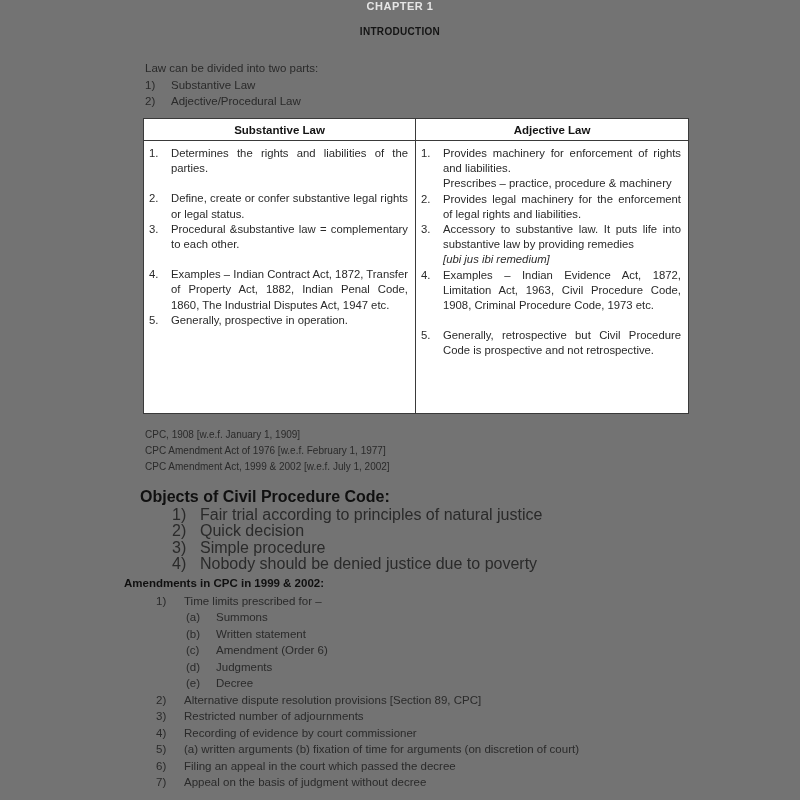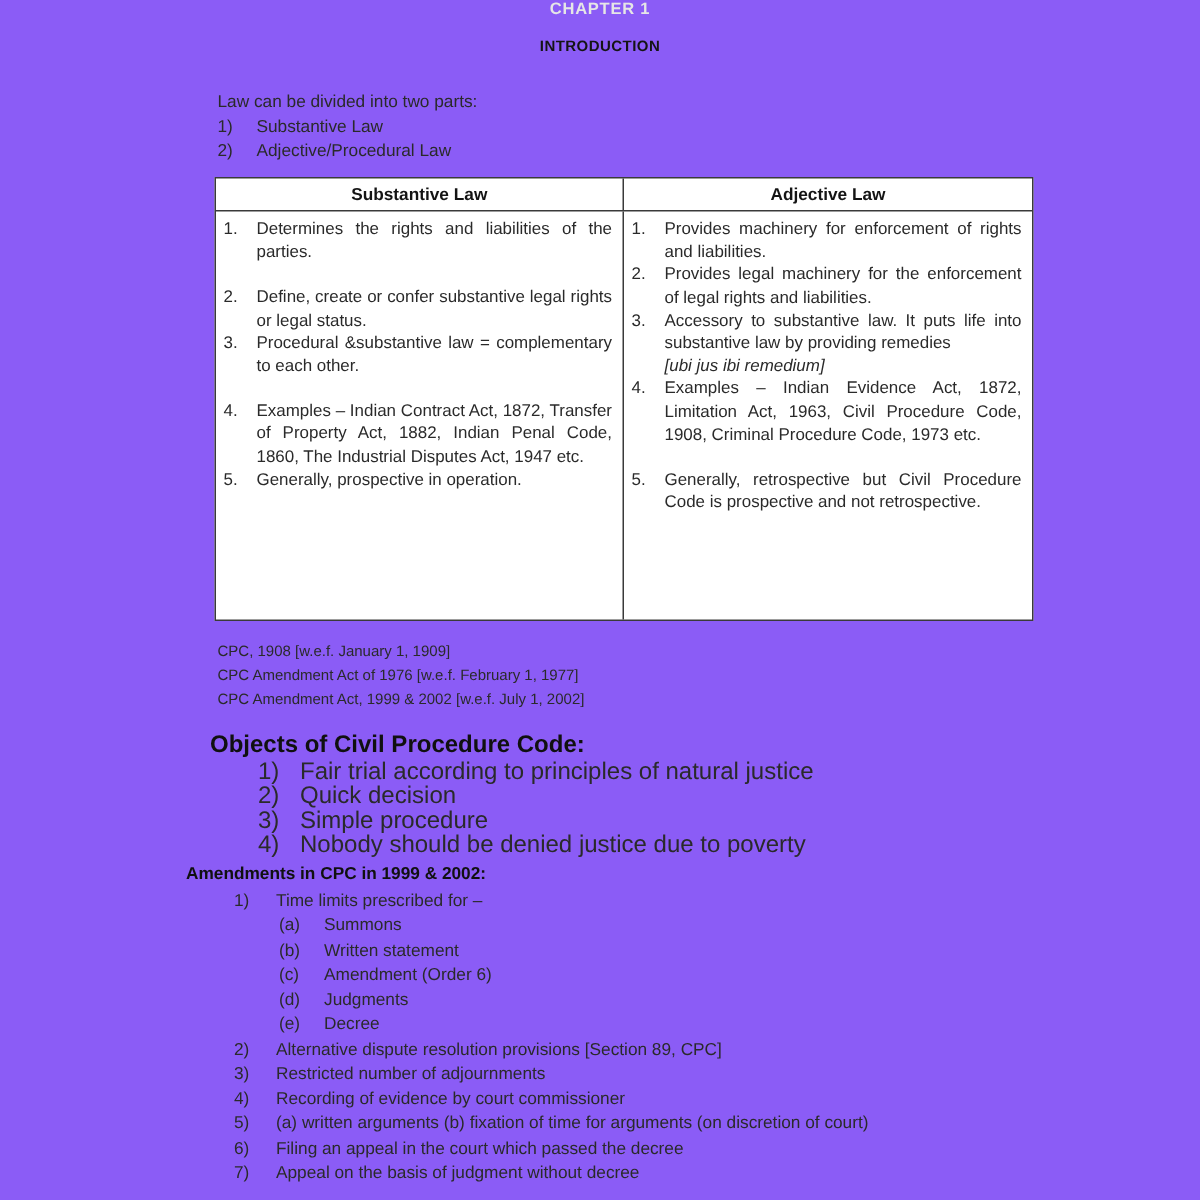--- a/index.html
+++ b/index.html
@@ -8,21 +8,21 @@
     width: 800px; height: 800px;
     background: #ffffff;
     font-family: "Liberation Sans", sans-serif;
     color: #1a1a1a;
     overflow: hidden;
   }
   #page {
     position: relative;
     width: 800px;
     height: 800px;
-    background: #8b5cf6;
+    background: #737373;
   }
 
   
   .chapter-line {
     position: absolute;
     top: 0px; left: 0; width: 800px;
     text-align: center;
     font-size: 11px;
     font-weight: bold;
     letter-spacing: 0.5px;
@@ -203,20 +203,24 @@
           <span class="tx nojust">Generally, prospective in operation.</span>
         </div>
       </div>
 
       <div class="cmp-col right">
         <div class="li">
           <span class="mk">1.</span>
           <span class="tx">Provides machinery for enforcement of rights and liabilities.</span>
         </div>
         <div class="li">
+          <span class="mk"></span>
+          <span class="tx">Prescribes – practice, procedure &amp; machinery</span>
+        </div>
+        <div class="li">
           <span class="mk">2.</span>
           <span class="tx">Provides legal machinery for the enforcement of legal rights and liabilities.</span>
         </div>
         <div class="li">
           <span class="mk">3.</span>
           <span class="tx">Accessory to substantive law. It puts life into substantive law by providing remedies</span>
         </div>
         <div class="li">
           <span class="mk"></span>
           <span class="tx nojust ital">[ubi jus ibi remedium]</span>

